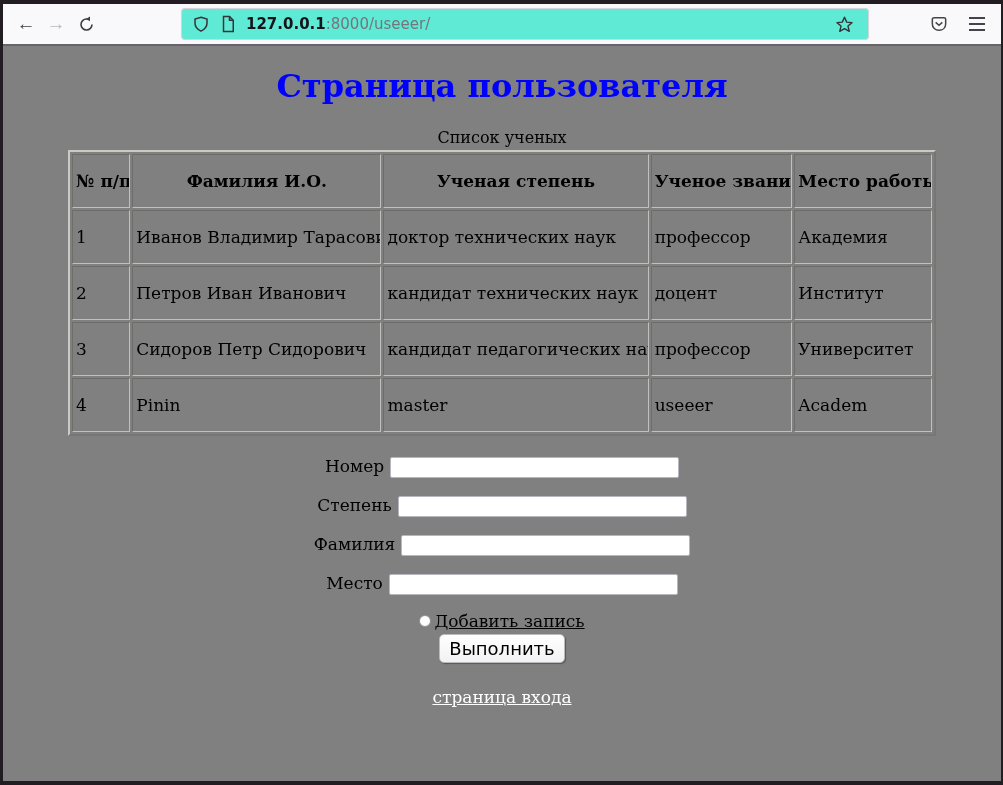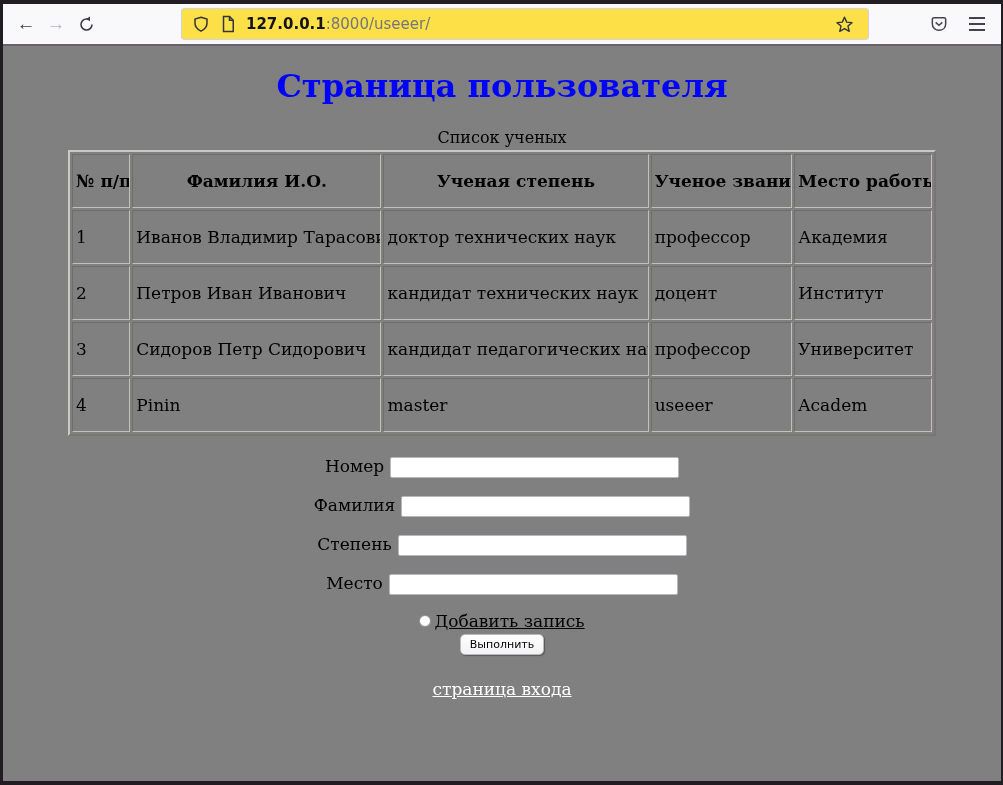--- a/index.html
+++ b/index.html
@@ -29,21 +29,21 @@
   .nav-btn {
     width: 30px; height: 30px; flex: none;
     display: flex; align-items: center; justify-content: center;
     font-size: 19px; color: #3d3d42; border-radius: 4px; cursor: pointer;
     background: transparent; border: none;
   }
   .nav-btn.disabled { color: #b6b6be; }
   .urlbar {
     width: 688px; height: 32px; flex: none;
     margin-left: 80px;
-    background: #fde047;
+    background: #5eead4;
     border: 1px solid #d4d4d9;
     border-radius: 4px;
     display: flex; align-items: center;
     padding: 0 10px;
     box-shadow: 0 0 1px rgba(0,0,0,.12);
   }
   .urlbar svg { flex: none; }
   .url-text { margin-left: 10px; font-size: 15px; white-space: nowrap; flex: 1; }
   .url-host { color: #15141a; font-weight: 600; }
   .url-rest { color: #76747c; }
@@ -91,21 +91,21 @@
   .radio-row input[type=radio] {
     appearance: none; -moz-appearance: none; -webkit-appearance: none;
     width: 12px; height: 12px; border-radius: 50%;
     border: 1px solid #97959b;
     background: radial-gradient(circle at 40% 35%, #ffffff 55%, #e7e6ea);
     vertical-align: middle; margin: 0 3px 3px 0; cursor: pointer;
   }
   .exec-btn {
     margin-top: 3px;
     font-family: "DejaVu Sans", "Liberation Sans", sans-serif;
-    font-size: 11px; color: #000;
+    font-size: 18px; color: #000;
     background: linear-gradient(#ffffff, #f2f1f3);
     border: 1px solid #bdbabb;
     border-radius: 5px;
     padding: 3px 9px;
     box-shadow: 1px 1px 1px rgba(55,55,55,.55);
     cursor: pointer;
   }
   .login-link-wrap { margin-top: 24px; font-size: 17px; }
   .login-link { color: #ffffff; text-decoration: underline; cursor: pointer; }
 </style>
@@ -206,24 +206,24 @@
           </tr>
         </tbody>
       </table>
     </div>
 
     <div class="form-area">
       <div class="form-row">
         <label>Номер</label><input type="text" value="" style="">
       </div>
       <div class="form-row">
+        <label>Степень</label><input type="text" value="" style="">
+      </div>
+      <div class="form-row">
         <label>Фамилия</label><input type="text" value="" style="">
-      </div>
-      <div class="form-row">
-        <label>Степень</label><input type="text" value="" style="">
       </div>
       <div class="form-row">
         <label>Место</label><input type="text" value="" style="">
       </div>
 
       <div class="radio-row">
         <input type="radio" name="action" style=""><span>Добавить запись</span>
       </div>
 
       <button class="exec-btn">Выполнить</button>

